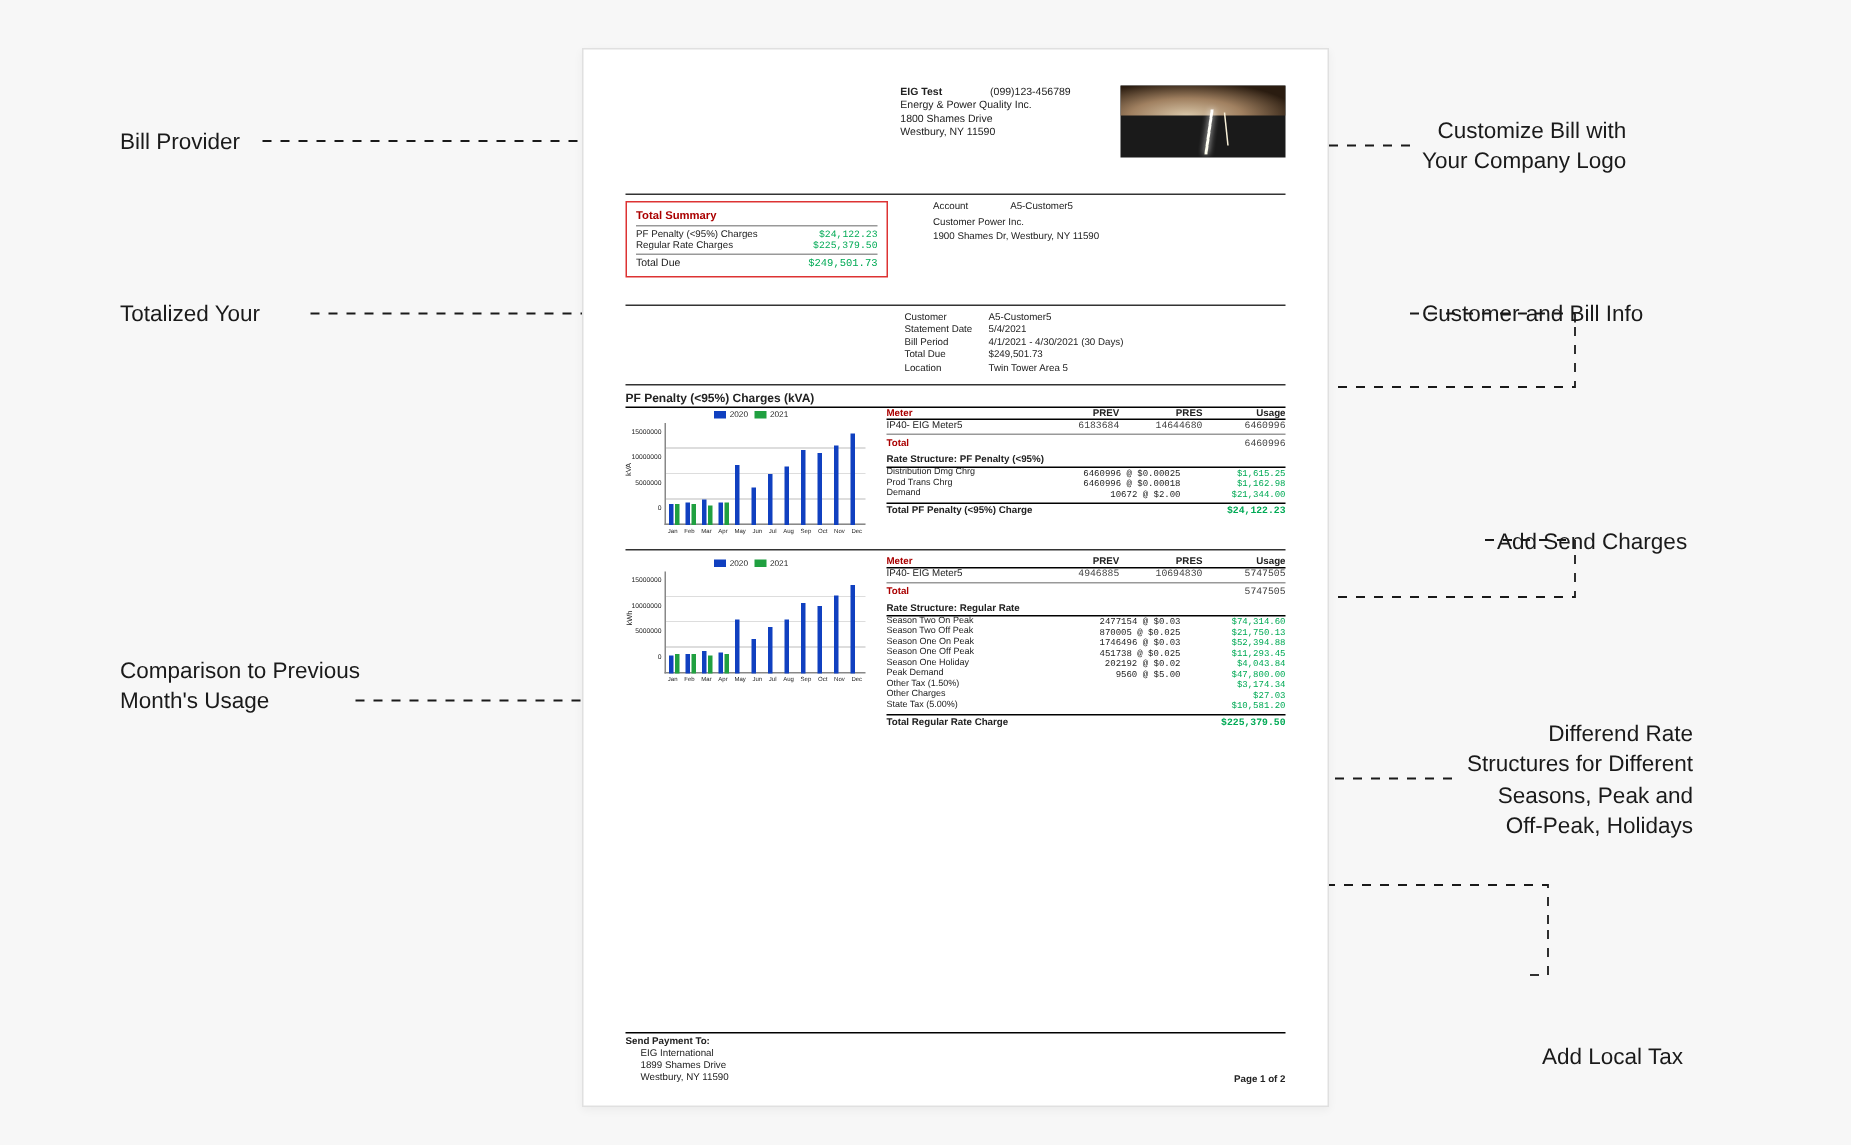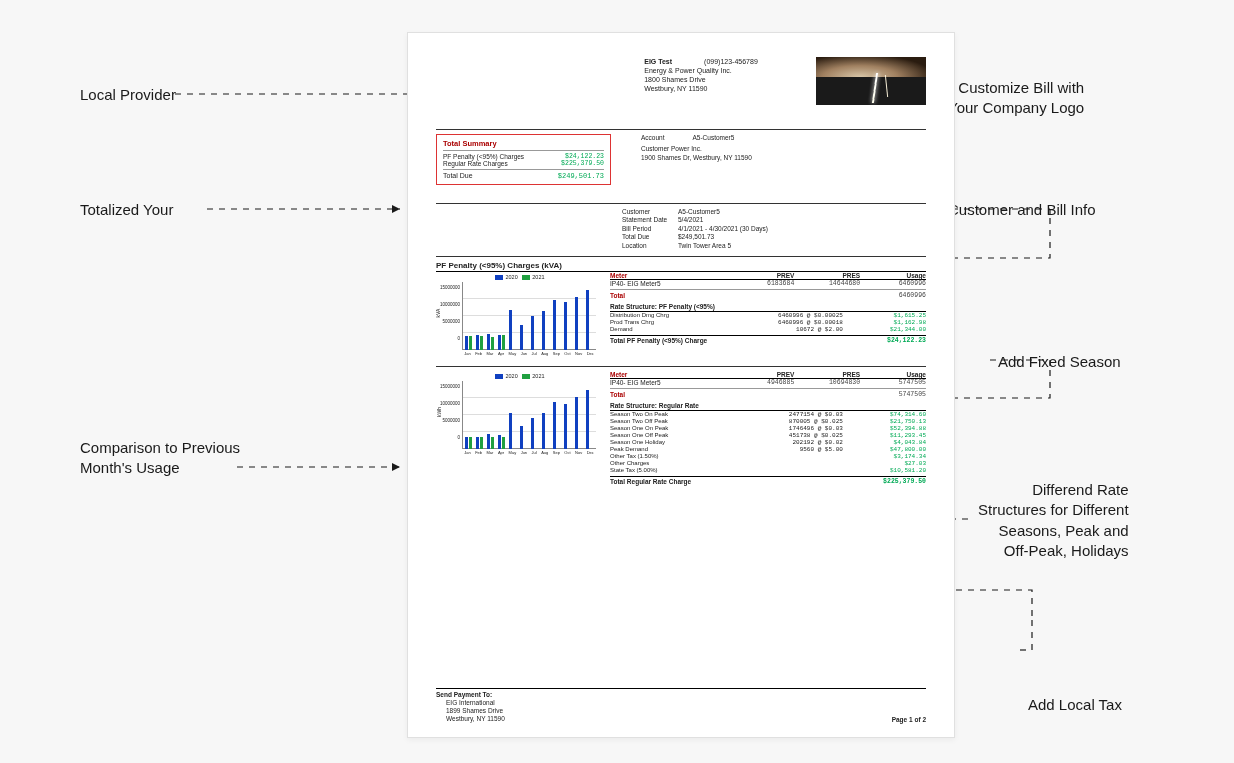--- a/index.html
+++ b/index.html
@@ -7,28 +7,27 @@
     width: 1234px; height: 763px;
     background: #f7f7f7;
     font-family: Arial, Helvetica, sans-serif;
     position: relative;
     overflow: hidden;
     color: #333;
   }
   .page {
     position: absolute;
     left: 388px; top: 32px;
-    width: 548px; height: 706px;
+    width: 498px; height: 706px;
     background: #fff;
     border: 1px solid #e0e0e0;
     box-shadow: 0 2px 6px rgba(0,0,0,0.05);
     padding: 24px 28px 14px 28px;
     font-size: 7px;
     color: #222;
-    margin-left: 19px;
   }
   .header-row { display: flex; justify-content: space-between; }
   .provider { line-height: 1.3; }
   .provider .name { font-weight: bold; }
   .phone { margin-left: 30px; }
   .logo {
     width: 110px; height: 48px;
     background: #1a1a1a;
     position: relative; overflow: hidden;
   }
@@ -116,29 +115,29 @@
     line-height: 1.35;
   }
   .callout.right { text-align: right; }
   svg.leader { position:absolute; overflow:visible; pointer-events:none; }
   svg.leader line, svg.leader polyline { stroke:#1a1a1a; stroke-width:1.2; stroke-dasharray: 6 6; fill:none; }
   svg.leader .arrow { fill:#1a1a1a; }
 </style>
 </head>
 <body>
 
-<div class="callout" style="left:80px; top:85px;">Local Provider</div>
+<div class="callout" style="left:80px; top:85px;">Bill Provider</div>
 <div class="callout" style="left:80px; top:200px;">Totalized Your</div>
 <div class="callout" style="left:80px; top:438px; white-space:pre-line;">Comparison to Previous
 Month's Usage</div>
 
 <div class="callout right" style="left:948px; top:78px; white-space:pre-line;">Customize Bill with
 Your Company Logo</div>
 <div class="callout right" style="left:948px; top:200px;">Customer and Bill Info</div>
-<div class="callout right" style="left:998px; top:352px;">Add Fixed Season</div>
+<div class="callout right" style="left:998px; top:352px;">Add Send Charges</div>
 <div class="callout right" style="left:978px; top:480px; white-space:pre-line;">Differend Rate
 Structures for Different
 Seasons, Peak and
 Off-Peak, Holidays</div>
 <div class="callout right" style="left:1028px; top:680px;margin-top:15px;">Add Local Tax</div>
 
 <svg class="leader" style="left:0;top:0;width:1234px;height:763px;">
 
   <line x1="175" y1="94" x2="568" y2="94"></line>
   <polygon class="arrow" points="568,94 560,90 560,98"></polygon>

